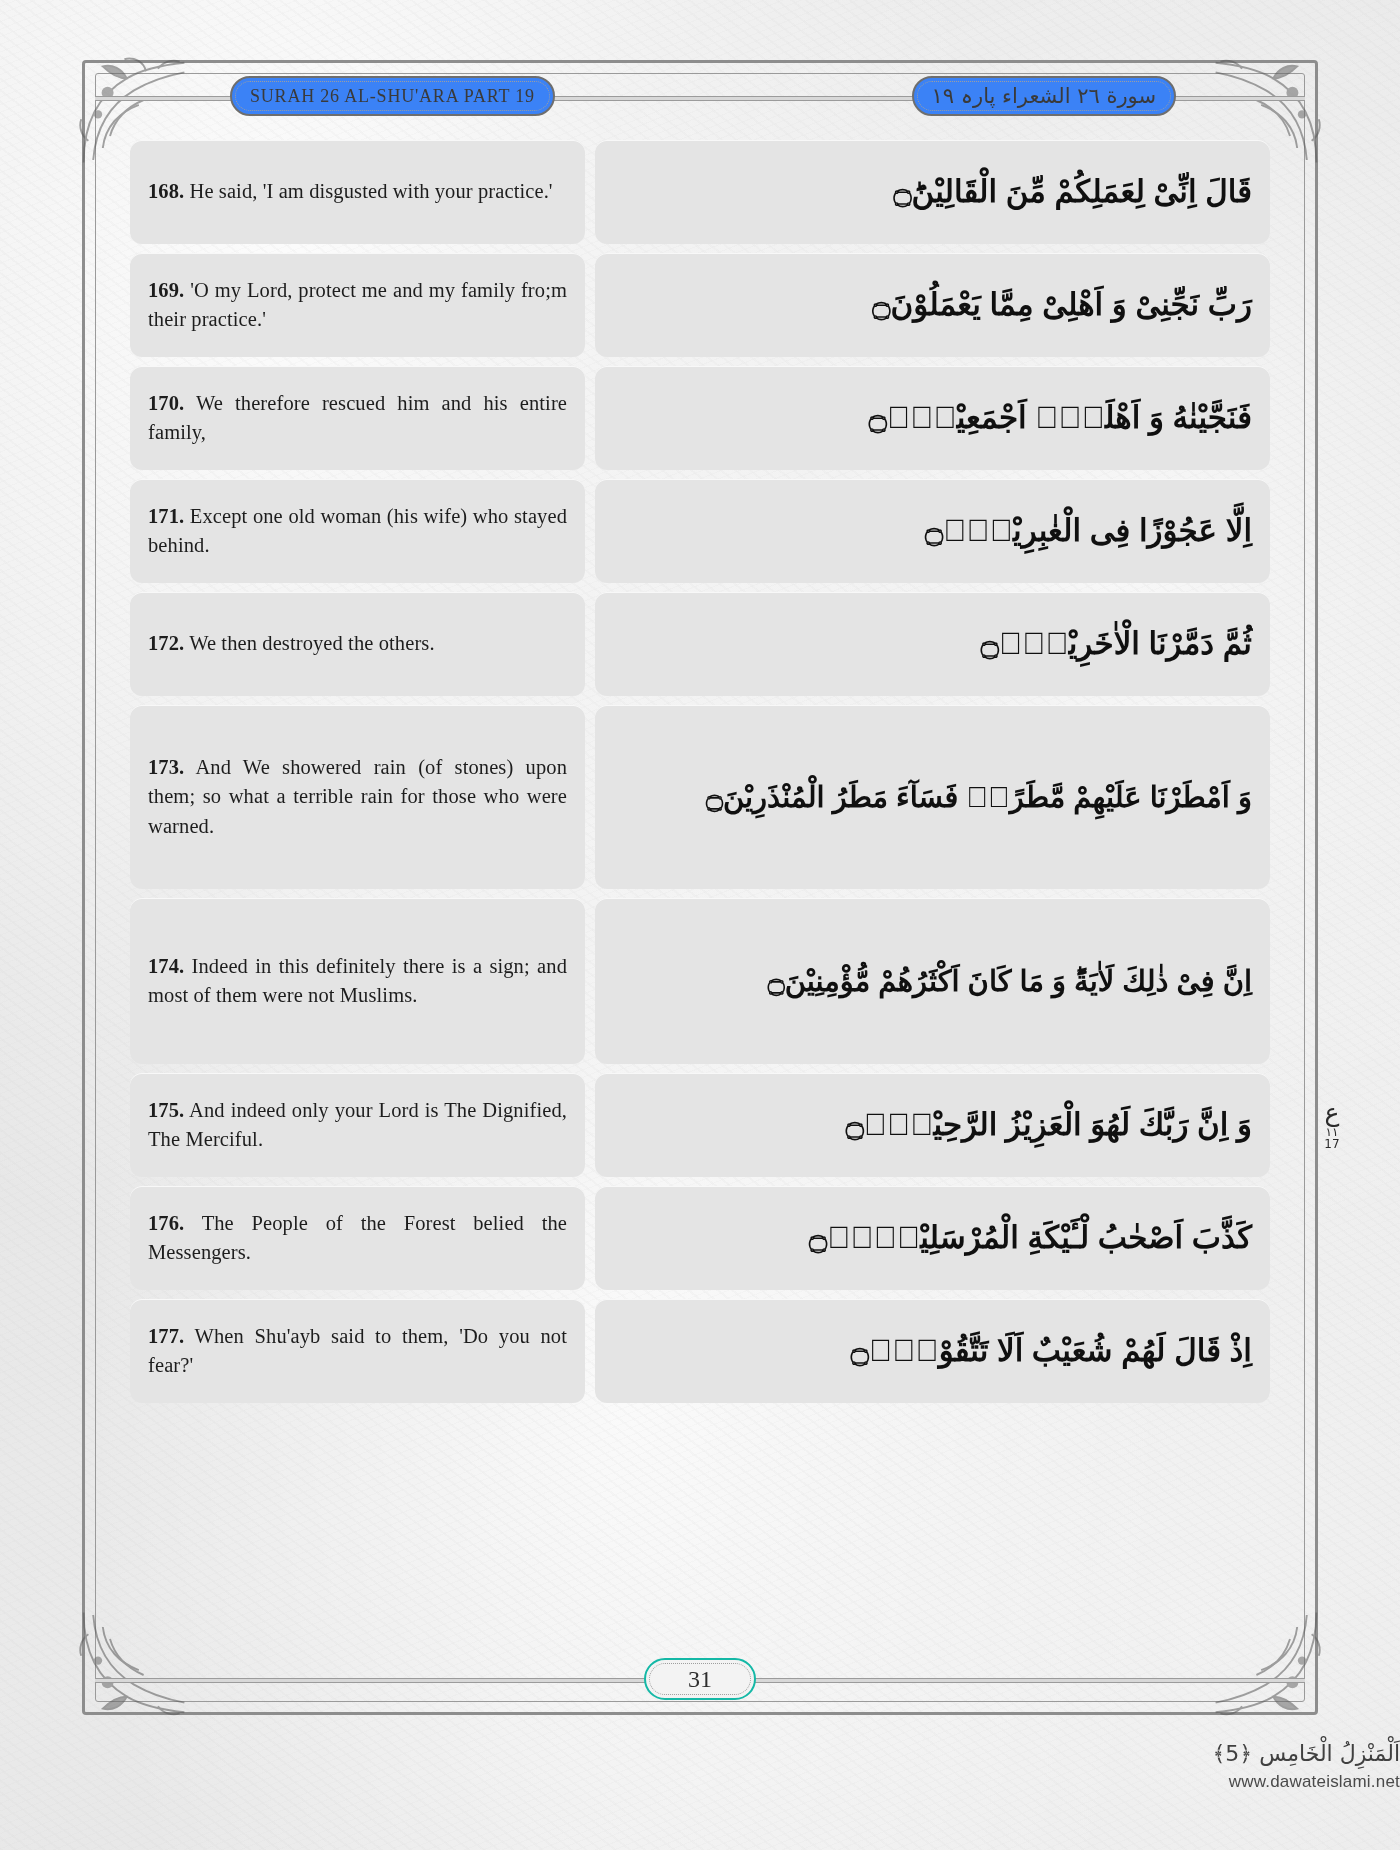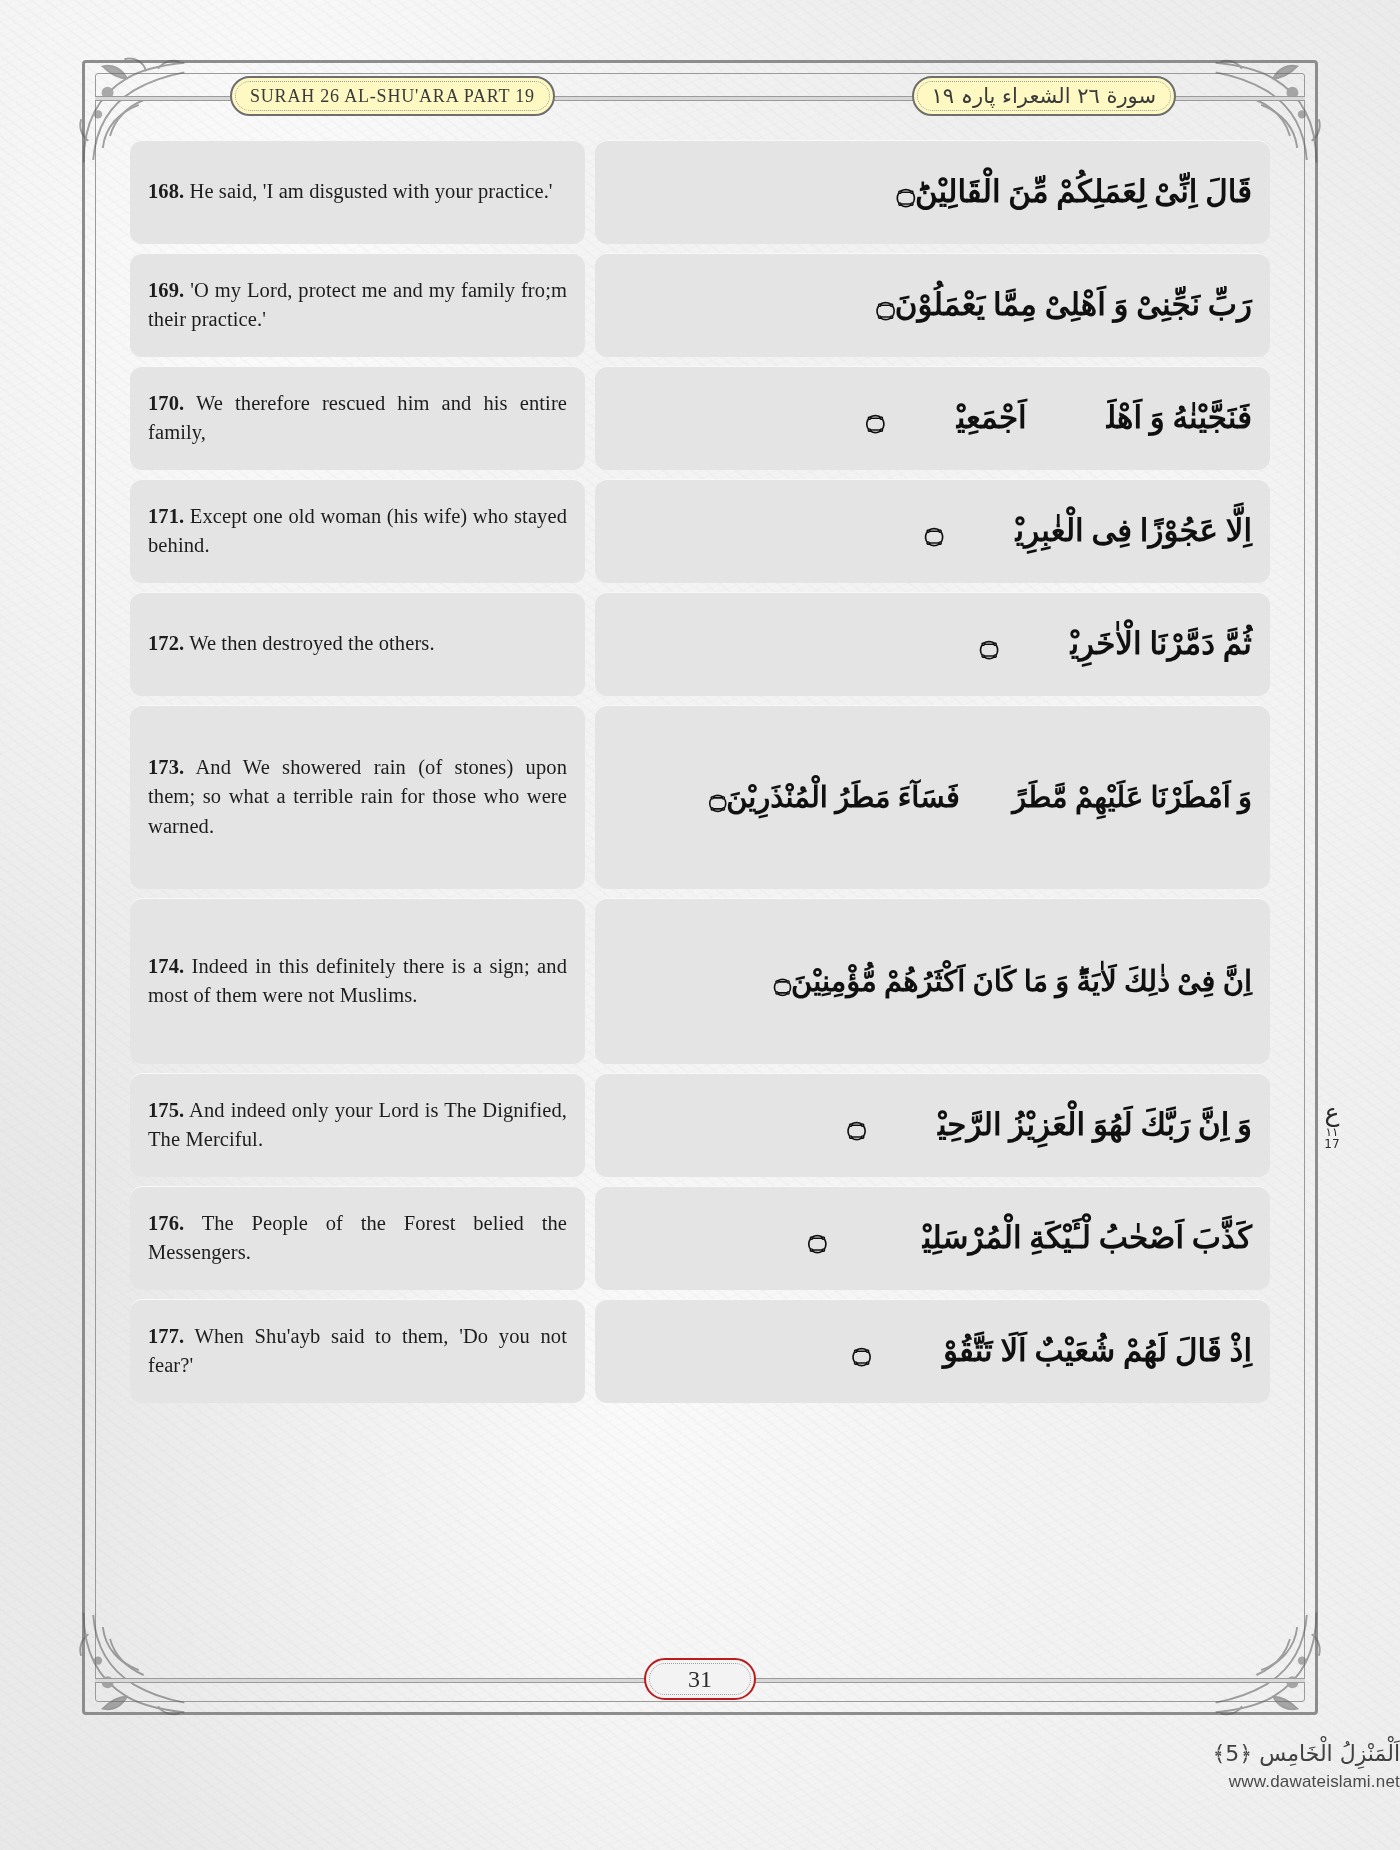--- a/index.html
+++ b/index.html
@@ -68,21 +68,21 @@
     border-top: 1.5px solid #9b9b9b;
     border-bottom: 1.5px solid #9b9b9b;
     background: #d8d8d8;
   }
   .hdr-cap {
     position: absolute;
     top: 0;
     height: 40px;
     border: 2px solid #6e6e6e;
     border-radius: 20px;
-    background: #fef9c3;
+    background: #3b82f6;
     display: flex;
     align-items: center;
     justify-content: center;
     padding: 0 18px;
   }
   .hdr-cap::before {
     content:"";
     position:absolute; inset:3px;
     border:1px dotted #9e9e9e;
     border-radius:17px;
@@ -152,21 +152,21 @@
     text-align: justify;
     text-align-last: left;
     width: 100%;
     letter-spacing: .1px;
   }
   .en-text .num {
     font-weight: bold;
   }
 
   .ar-text {
-    font-family: Liberation Serif, serif;
+    font-family: Liberation Sans, sans-serif;
     direction: rtl;
     font-size: 31px;
     line-height: 1.62;
     color: #101010;
     text-align: right;
     width: 100%;
     font-weight: 600;
   }
   .ar-text.two-line { font-size: 29px; }
 
@@ -205,21 +205,21 @@
     border-bottom: 1.5px solid #9b9b9b;
     background: #d8d8d8;
   }
   .page-cap {
     position: absolute;
     left: 50%;
     transform: translateX(-50%);
     top: -2px;
     width: 112px;
     height: 42px;
-    border: 2px solid #b91c1c;
+    border: 2px solid #14b8a6;
     border-radius: 21px;
     background: #f3f3f3;
     display: flex;
     align-items: center;
     justify-content: center;
   }
   .page-cap::before {
     content:"";
     position:absolute; inset:3px;
     border:1px dotted #9e9e9e;

